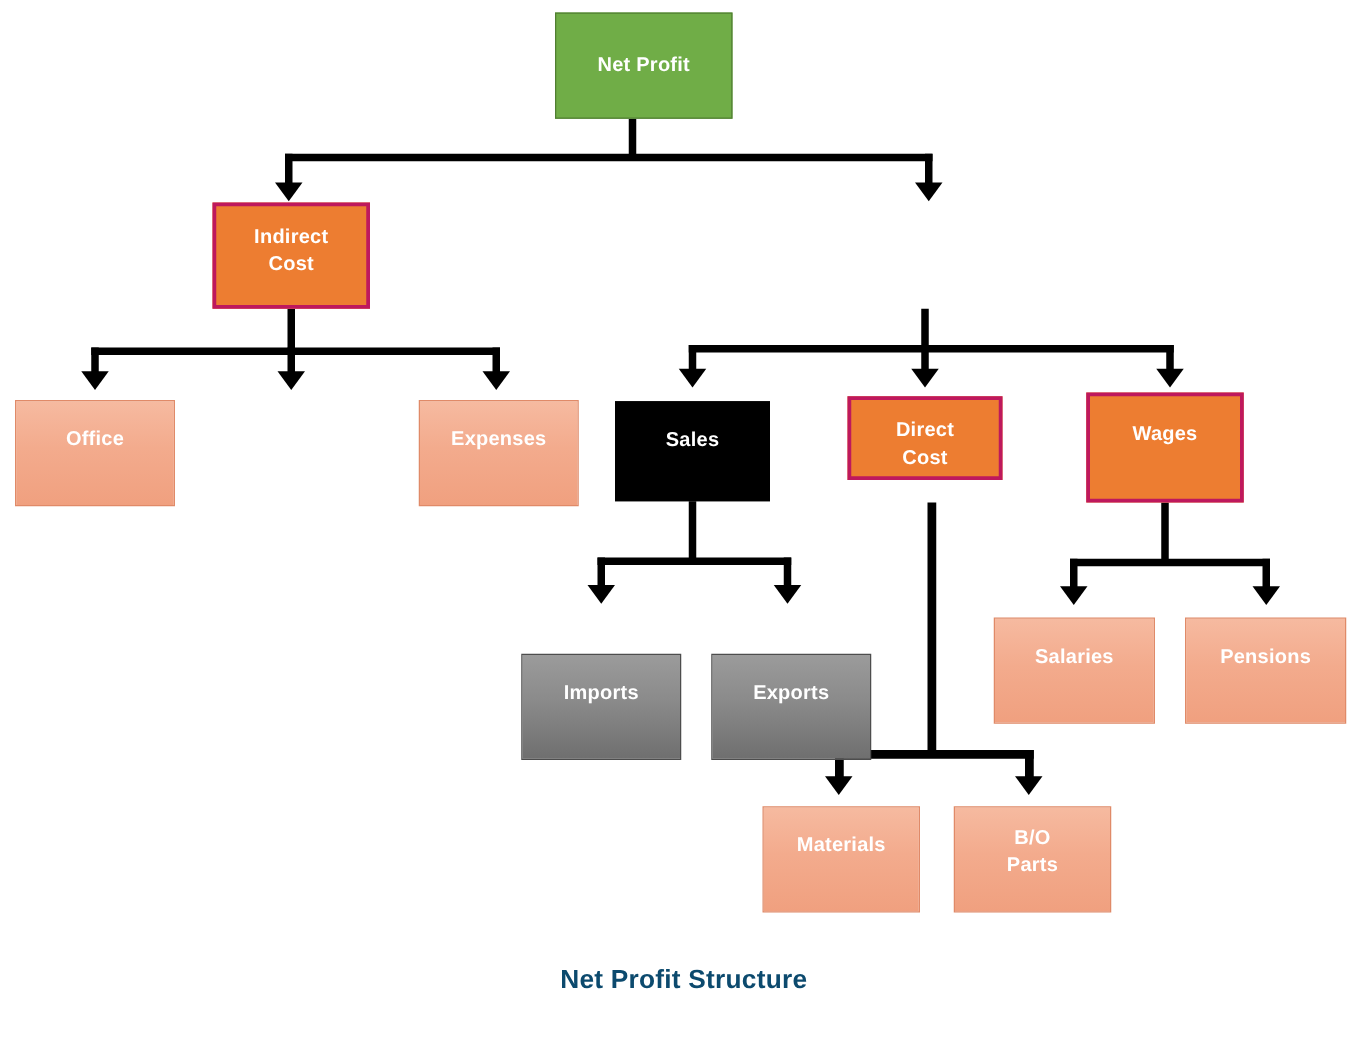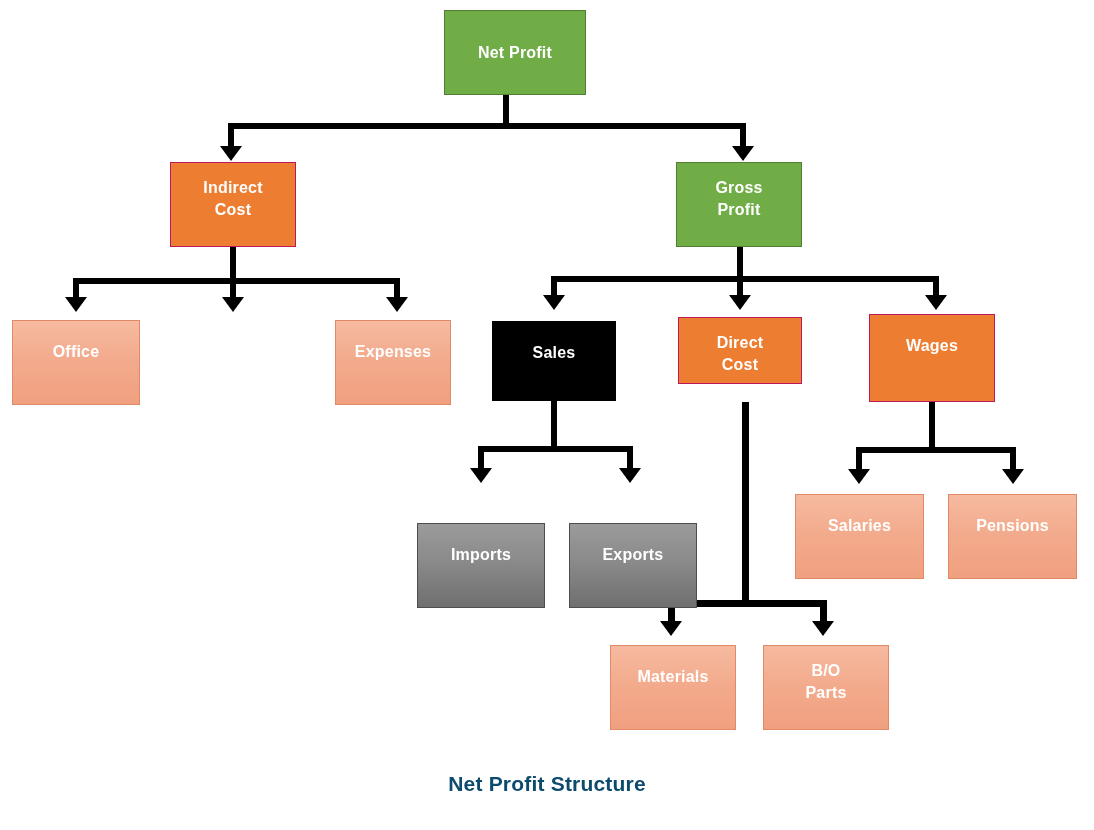--- a/index.html
+++ b/index.html
@@ -36,21 +36,21 @@
     white-space: pre-line;
     z-index: 5;
   }
   
   .n-green {
     background: #70ad47;
     border: 1px solid #507e32;
   }
   .n-orange {
     background: #ed7d31;
-    border: 1px solid #be185d;
+    border: 3px solid #be185d;
   }
   .n-salmon {
     background: linear-gradient(180deg, #f6baa0 0%, #f3ab8d 45%, #f0a07f 100%);
     border: 1px solid #e08a68;
   }
   .n-black {
     background: #000000;
     border: 1px solid #000000;
   }
   .n-gray {
@@ -146,27 +146,25 @@
   <div class="seg" style="left:668px; top:600px; width:7px; height:24px;"></div>
   <div class="arrow" style="left:660px; top:621px;"></div>
   <div class="seg" style="left:820px; top:600px; width:7px; height:24px;"></div>
   <div class="arrow" style="left:812px; top:621px;"></div>
 
   <div class="node n-green" style="left:444px; top:10px; width:142px; height:85px;">Net Profit</div>
 
   <div class="node n-orange align-upper" style="left:170px; top:162px; width:126px; height:85px;">Indirect
 Cost</div>
 
-  <div class="node n-green align-upper" style="left:676px; top:162px; width:126px; height:85px;">Gross
-Profit</div>
 
   <div class="node n-salmon align-upper2" style="left:12px; top:320px; width:128px; height:85px;">Office</div>
 
 
-  <div class="node n-salmon align-upper2" style="left:335px; top:320px; width:116px; height:85px;">Expenses</div>
+  <div class="node n-salmon align-upper2" style="left:335px; top:320px; width:128px; height:85px;">Expenses</div>
 
   <div class="node n-black align-upper2" style="left:492px; top:321px; width:124px; height:80px;">Sales</div>
 
   <div class="node n-orange align-upper" style="left:678px; top:317px; width:124px; height:67px;">Direct
 Cost</div>
 
   <div class="node n-orange align-upper2" style="left:869px; top:314px; width:126px; height:88px;">Wages</div>
 
   <div class="node n-gray align-upper2" style="left:417px; top:492px; width:128px; height:85px;">Imports</div>
 

